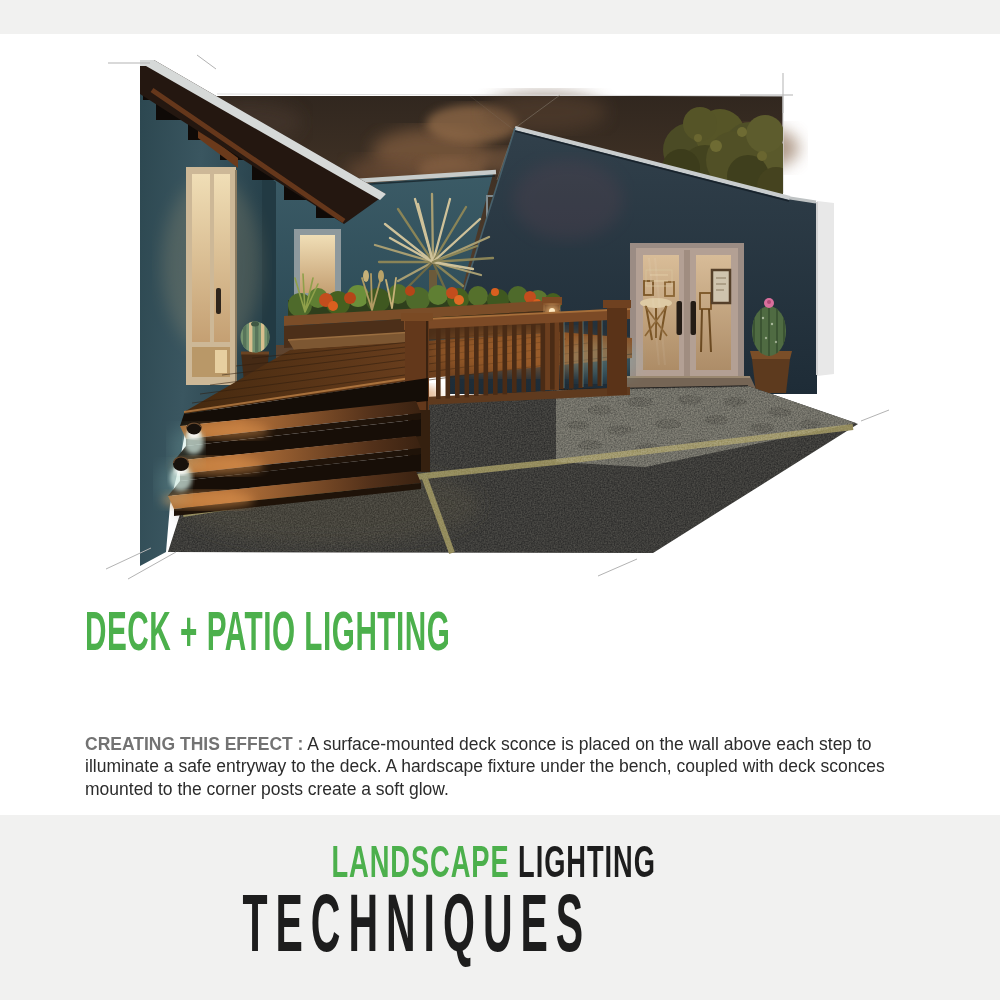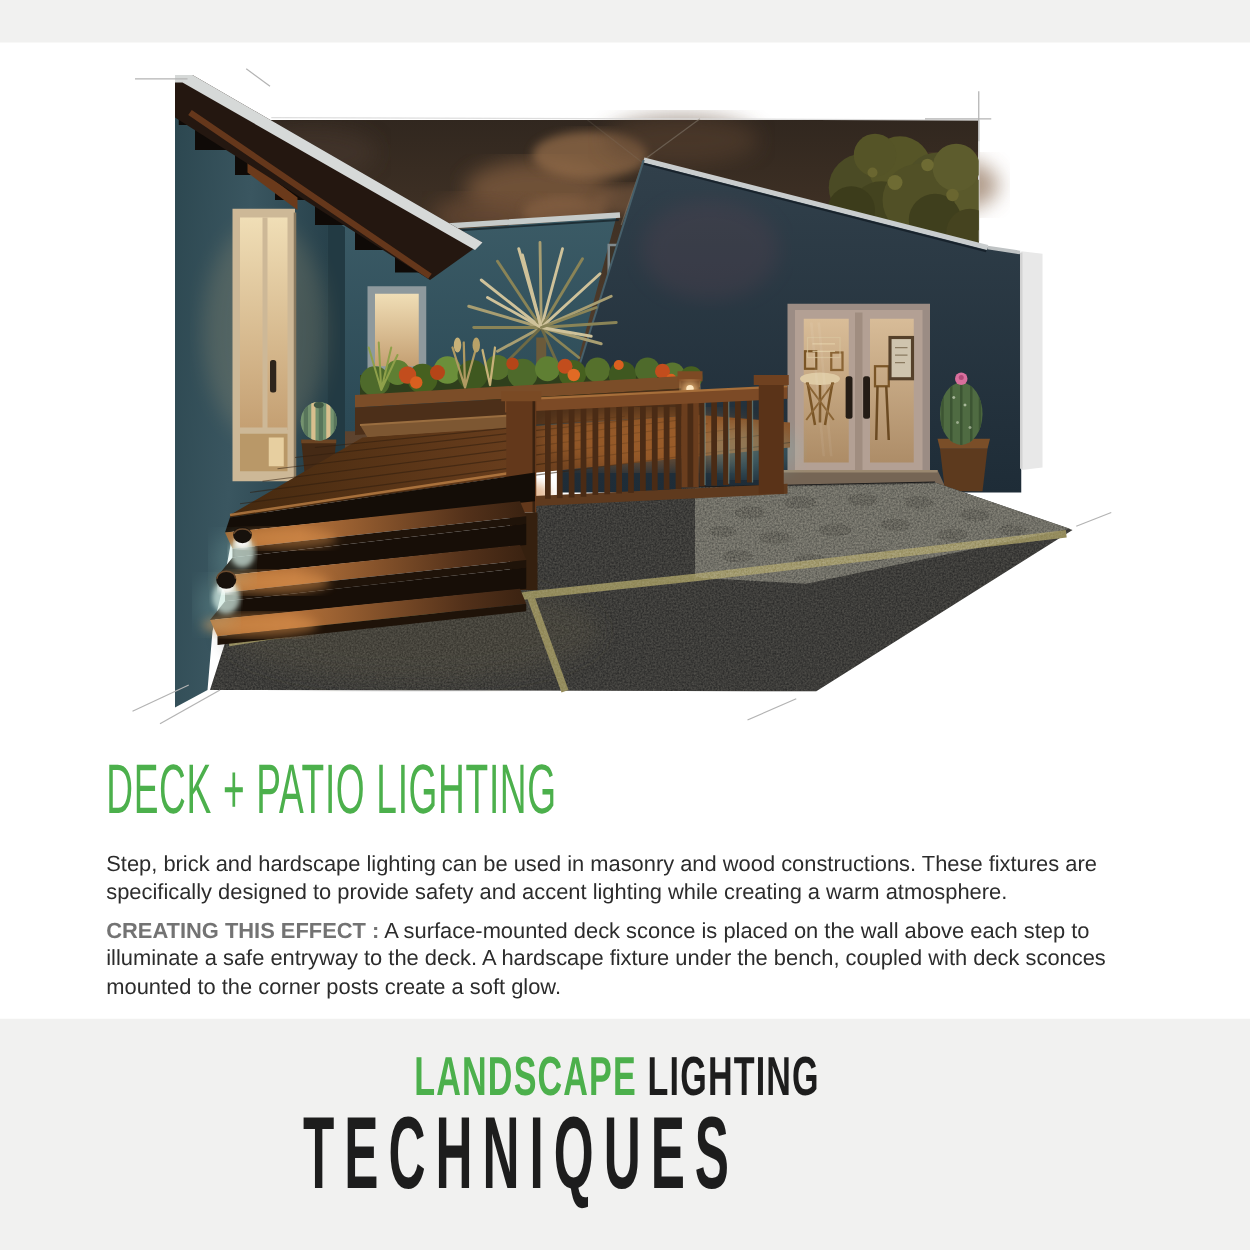--- a/index.html
+++ b/index.html
@@ -3,21 +3,21 @@
 <meta charset="utf-8">
 <style>
   html,body{margin:0;padding:0;background:#ffffff;}
   #page{position:relative;width:1000px;height:1000px;overflow:hidden;background:#ffffff;
         font-family:"Liberation Sans",sans-serif;}
   .band{position:absolute;left:0;width:1000px;background:#f1f1f0;}
   #band-top{top:0;height:34px;}
   #band-bottom{top:815px;height:185px;}
   #hero-svg{position:absolute;left:0;top:0;width:1000px;height:1000px;}
   #headline{position:absolute;left:85px;top:603px;margin:0;line-height:1;
-            font-size:56px;font-weight:400;letter-spacing:1px;white-space:nowrap;}
+            font-size:56px;font-weight:700;letter-spacing:1px;white-space:nowrap;}
   #headline .squeeze{display:inline-block;transform:scaleX(0.53);transform-origin:left center;}
   .copy{position:absolute;left:85px;width:836px;color:#2c2c2c;font-size:17.5px;line-height:22.5px;}
   #para-intro{top:662px;}
   #para-effect{top:715px;}
   #para-effect b{color:#737373;}
   #footer-line1{position:absolute;left:0;top:840px;width:988px;text-align:center;
                 font-size:44px;font-weight:700;letter-spacing:1.5px;line-height:1;white-space:nowrap;}
   #footer-line1 .squeeze{display:inline-block;transform:scaleX(0.62);transform-origin:center;}
   #footer-line2{position:absolute;left:0;top:882px;width:833px;text-align:center;
                 font-size:82px;font-weight:700;letter-spacing:16px;line-height:1;color:#1d1d1d;white-space:nowrap;}
@@ -452,21 +452,20 @@
       <line x1="637" y1="559" x2="598" y2="576"></line>
       <line x1="151" y1="548" x2="106" y2="569"></line>
       <line x1="176" y1="552" x2="128" y2="579"></line>
     </g>
   </svg>
 
   <h1 id="headline">
     <span class="squeeze" style="color: rgb(76, 176, 76);">DECK + PATIO LIGHTING</span>
   </h1>
 
-  <p id="para-intro" class="copy">Step, brick and hardscape lighting can be used in masonry and wood constructions. These fixtures are specifically designed to provide safety and accent lighting while creating a warm atmosphere.</p>
 
   <p id="para-effect" class="copy"><b>CREATING THIS EFFECT :</b><span> A surface-mounted deck sconce is placed on the wall above each step to illuminate a safe entryway to the deck. A hardscape fixture under the bench, coupled with deck sconces mounted to the corner posts create a soft glow.</span></p>
 
   <div id="footer-line1">
     <span class="squeeze"><span style="color: rgb(76, 176, 76);">LANDSCAPE</span><span style="color: rgb(29, 29, 29);"> LIGHTING</span></span>
   </div>
   <div id="footer-line2">
     <span class="squeeze">TECHNIQUES</span>
   </div>
 

